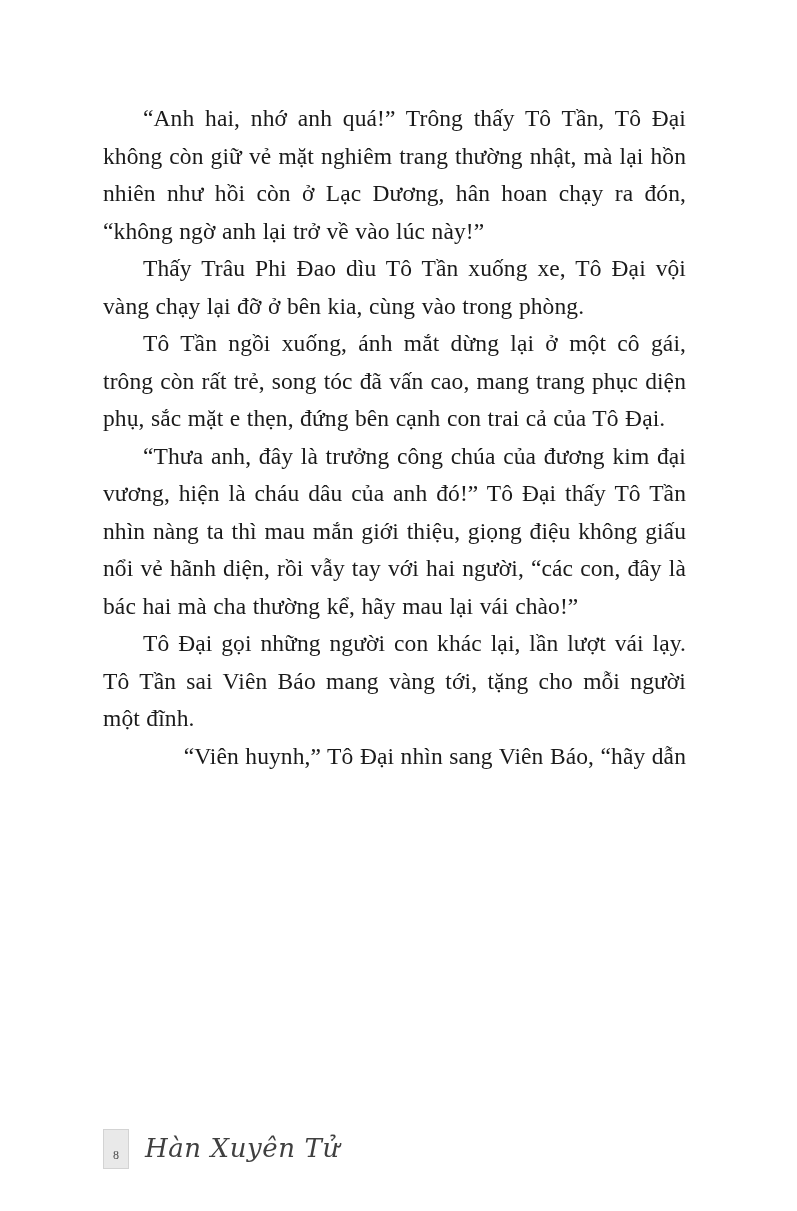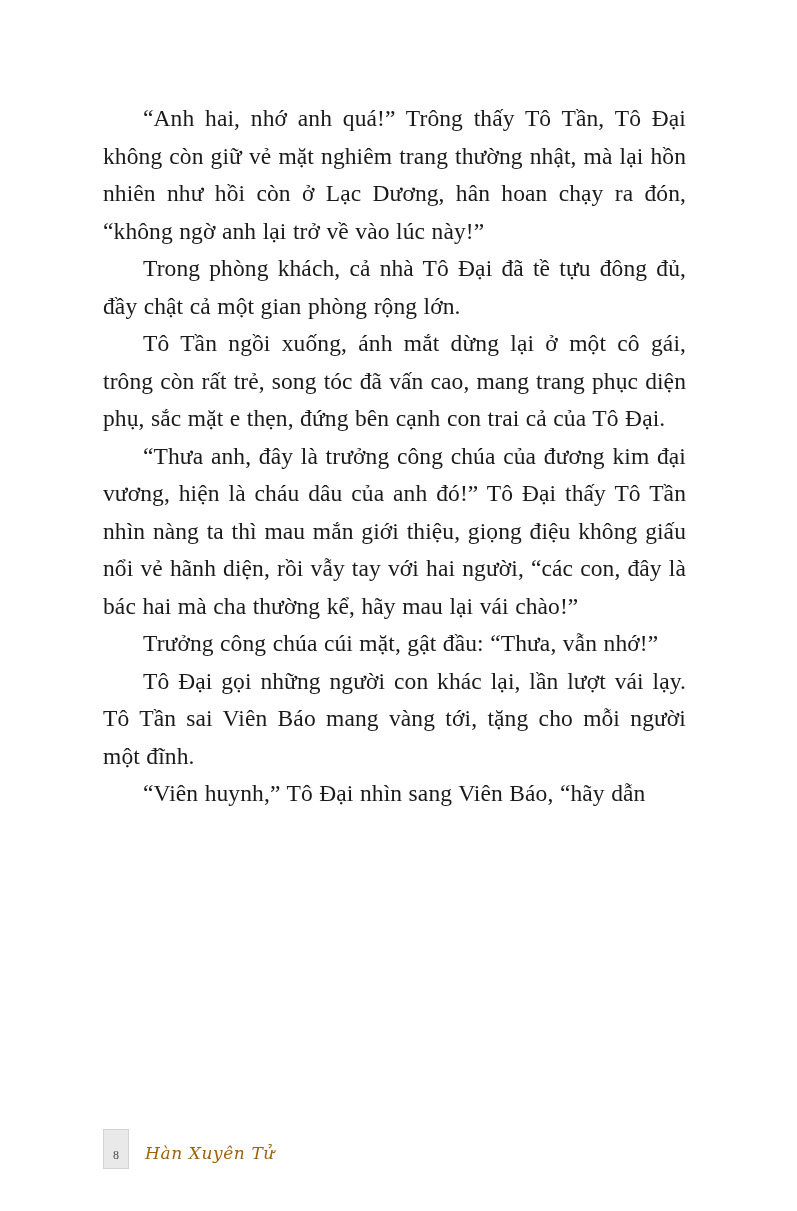--- a/index.html
+++ b/index.html
@@ -39,21 +39,21 @@
     text-justify: inter-word;
     text-indent: 40px;
     margin: 0 0 0 0;
     letter-spacing: 0.1px;
     word-spacing: 0.5px;
     -webkit-hyphens: none;
     hyphens: none;
   }
 
   .para:last-child {
-    text-align: left;
+    text-align: right;
   }
 
   
   .footer {
     position: absolute;
     left: 103px;
     bottom: 42px;
     width: 600px;
     height: 46px;
   }
@@ -79,37 +79,36 @@
     color: #4a4a4a;
     font-family: "Liberation Serif", serif;
   }
 
   .book-title {
     position: absolute;
     left: 42px;
     bottom: 6px;
     font-family: "DejaVu Serif", serif;
     font-style: italic;
-    font-size: 17px;
-    color: #a16207;
+    font-size: 26px;
+    color: #404040;
     letter-spacing: 0.6px;
     white-space: nowrap;
   }
 </style>
 </head>
 <body>
 
 <div class="page">
 
   <div class="text-column">
     <p class="para">“Anh hai, nhớ anh quá!” Trông thấy Tô Tần, Tô Đại không còn giữ vẻ mặt nghiêm trang thường nhật, mà lại hồn nhiên như hồi còn ở Lạc Dương, hân hoan chạy ra đón, “không ngờ anh lại trở về vào lúc này!”</p>
-    <p class="para">Trong phòng khách, cả nhà Tô Đại đã tề tựu đông đủ, đầy chật cả một gian phòng rộng lớn.</p>
+    <p class="para">Thấy Trâu Phi Đao dìu Tô Tần xuống xe, Tô Đại vội vàng chạy lại đỡ ở bên kia, cùng vào trong phòng.</p>
     <p class="para">Tô Tần ngồi xuống, ánh mắt dừng lại ở một cô gái, trông còn rất trẻ, song tóc đã vấn cao, mang trang phục diện phụ, sắc mặt e thẹn, đứng bên cạnh con trai cả của Tô Đại.</p>
     <p class="para">“Thưa anh, đây là trưởng công chúa của đương kim đại vương, hiện là cháu dâu của anh đó!” Tô Đại thấy Tô Tần nhìn nàng ta thì mau mắn giới thiệu, giọng điệu không giấu nổi vẻ hãnh diện, rồi vẫy tay với hai người, “các con, đây là bác hai mà cha thường kể, hãy mau lại vái chào!”</p>
-    <p class="para">Trưởng công chúa cúi mặt, gật đầu: “Thưa, vẫn nhớ!”</p>
     <p class="para">Tô Đại gọi những người con khác lại, lần lượt vái lạy. Tô Tần sai Viên Báo mang vàng tới, tặng cho mỗi người một đĩnh.</p>
     <p class="para">“Viên huynh,” Tô Đại nhìn sang Viên Báo, “hãy dẫn</p>
   </div>
 
   <div class="footer">
     <div class="page-number-box"></div>
     <div class="page-number">8</div>
     <div class="book-title">Hàn Xuyên Tử</div>
   </div>
 

